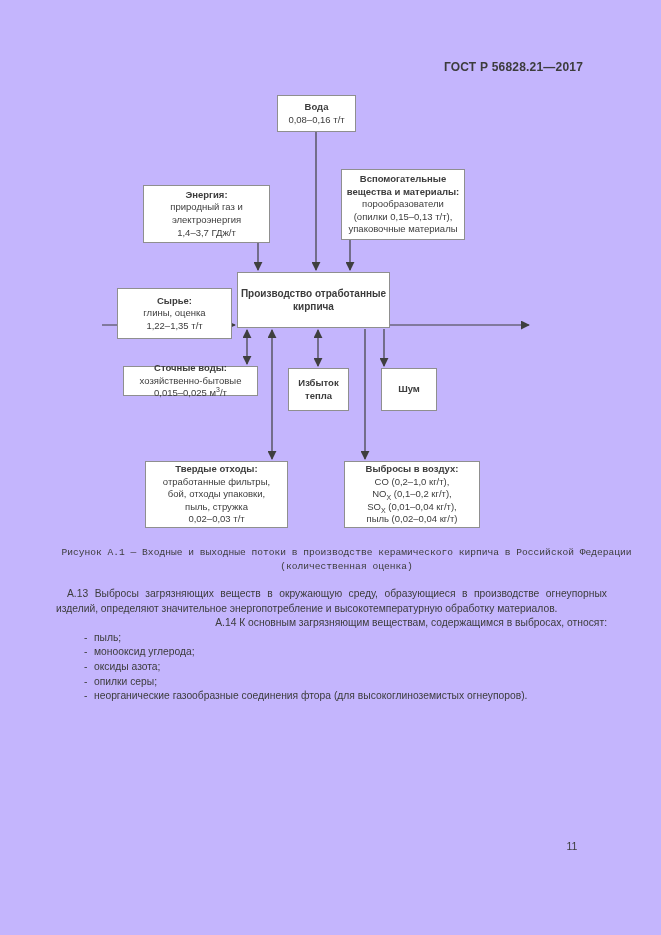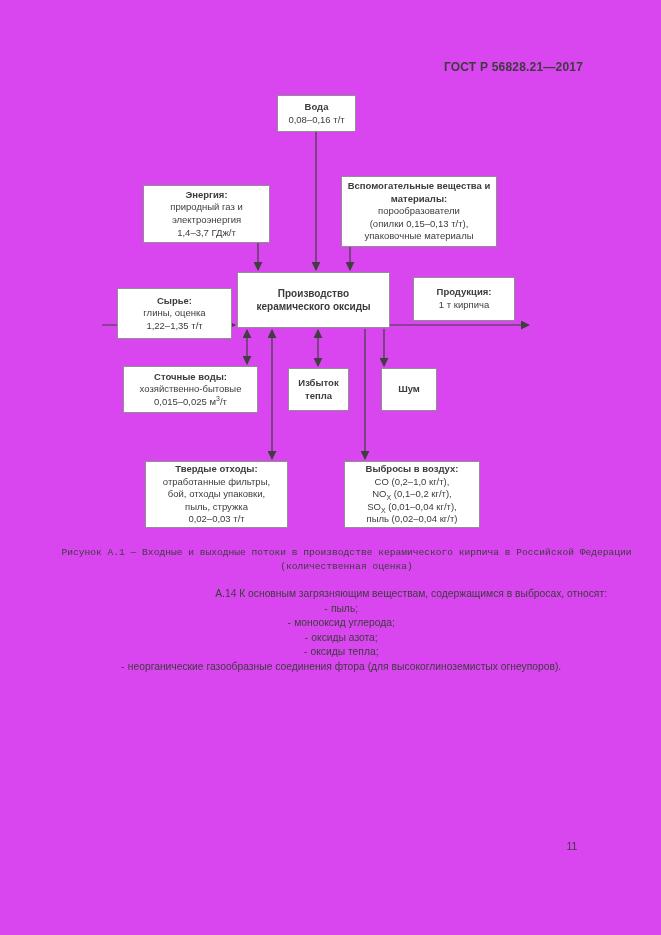--- a/index.html
+++ b/index.html
@@ -1,19 +1,19 @@
 <!DOCTYPE html>
 <html><head>
 <meta charset="utf-8">
 <style>
   html,body{margin:0;padding:0;background:#e8e8e8;}
   .page{
     position:relative;
     width:661px;height:935px;
-    background:#d946ef;
+    background:#c4b5fd;
     font-family:"Liberation Sans","DejaVu Sans",sans-serif;
     color:#3c3c3c;
     overflow:hidden;
     margin:0 auto;
   }
   .header{
     position:absolute;top:60px;right:78px;
     font-size:12px;font-weight:bold;letter-spacing:.2px;
   }
   
@@ -36,21 +36,21 @@
   .caption{
     position:absolute;top:546px;left:16px;width:661px;
     text-align:center;font-size:9.6px;line-height:13.5px;font-family:Liberation Mono, monospace;
   }
   .textblock{
     position:absolute;left:56px;top:587px;width:551px;
     font-size:10.3px;line-height:14.6px;
   }
   .para{margin:0;text-indent:11px;text-align:justify;}
   .para.nojust{text-align:right;}
-  .bullet{margin-left:16px;text-align:center;}
+  .bullet{margin-left:28px;}
   .bm{display:inline-block;width:10px;}
   .pagenum{
     position:absolute;left:560px;top:840px;width:24px;
     text-align:center;font-size:10.5px;
   }
 </style>
 </head>
 <body>
 
 <div class="page">
@@ -82,43 +82,39 @@
     <div class="bl">0,08–0,16 т/т</div>
   </div>
 
   <div class="dbox" style="left:143px;top:185px;width:127px;height:58px">
     <div class="bt">Энергия:</div>
     <div class="bl">природный газ и</div>
     <div class="bl">электроэнергия</div>
     <div class="bl">1,4–3,7 ГДж/т</div>
   </div>
 
-  <div class="dbox" style="left:341px;top:176px;width:156px;height:71px">
+  <div class="dbox" style="left:341px;top:169px;width:124px;height:71px">
     <div class="bt">Вспомогательные вещества и материалы:</div>
     <div class="bl">порообразователи</div>
     <div class="bl">(опилки 0,15–0,13 т/т),</div>
     <div class="bl">упаковочные материалы</div>
   </div>
 
   <div class="dbox" style="left:117px;top:288px;width:115px;height:51px">
     <div class="bt">Сырье:</div>
     <div class="bl">глины, оценка</div>
     <div class="bl">1,22–1,35 т/т</div>
   </div>
 
   <div class="dbox" style="left:237px;top:272px;width:153px;height:56px">
-    <div class="bt" style="font-size:10px;line-height:13.5px">Производство керамического оксиды</div>
+    <div class="bt" style="font-size:10px;line-height:13.5px">Производство отработанные кирпича</div>
   </div>
 
-  <div class="dbox" style="left:413px;top:277px;width:102px;height:44px">
-    <div class="bt">Продукция:</div>
-    <div class="bl">1 т кирпича</div>
-  </div>
 
-  <div class="dbox" style="left:123px;top:366px;width:135px;height:47px">
+  <div class="dbox" style="left:123px;top:366px;width:135px;height:30px">
     <div class="bt">Сточные воды:</div>
     <div class="bl">хозяйственно-бытовые</div>
     <div class="bl"><span>0,015–0,025 м</span><sup>3</sup><span>/т</span></div>
   </div>
 
   <div class="dbox" style="left:288px;top:368px;width:61px;height:43px">
     <div class="bt">Избыток тепла</div>
   </div>
 
   <div class="dbox" style="left:381px;top:368px;width:56px;height:43px">
@@ -140,23 +136,24 @@
     <div class="bl"><span>SO</span><sub>X</sub><span> (0,01–0,04 кг/т),</span></div>
     <div class="bl">пыль (0,02–0,04 кг/т)</div>
   </div>
 
   <div class="caption">
     <div>Рисунок А.1 — Входные и выходные потоки в производстве керамического кирпича в Российской Федерации</div>
     <div>(количественная оценка)</div>
   </div>
 
   <div class="textblock">
+    <p class="para">А.13 Выбросы загрязняющих веществ в окружающую среду, образующиеся в производстве огнеупорных изделий, определяют значительное энергопотребление и высокотемпературную обработку материалов.</p>
     <p class="para nojust">А.14 К основным загрязняющим веществам, содержащимся в выбросах, относят:</p>
     <div class="bullet"><span class="bm">-</span><span>пыль;</span></div>
     <div class="bullet"><span class="bm">-</span><span>монооксид углерода;</span></div>
     <div class="bullet"><span class="bm">-</span><span>оксиды азота;</span></div>
-    <div class="bullet"><span class="bm">-</span><span>оксиды тепла;</span></div>
+    <div class="bullet"><span class="bm">-</span><span>опилки серы;</span></div>
     <div class="bullet"><span class="bm">-</span><span>неорганические газообразные соединения фтора (для высокоглиноземистых огнеупоров).</span></div>
   </div>
 
   <div class="pagenum">11</div>
 
 </div>
 
 </body></html>

